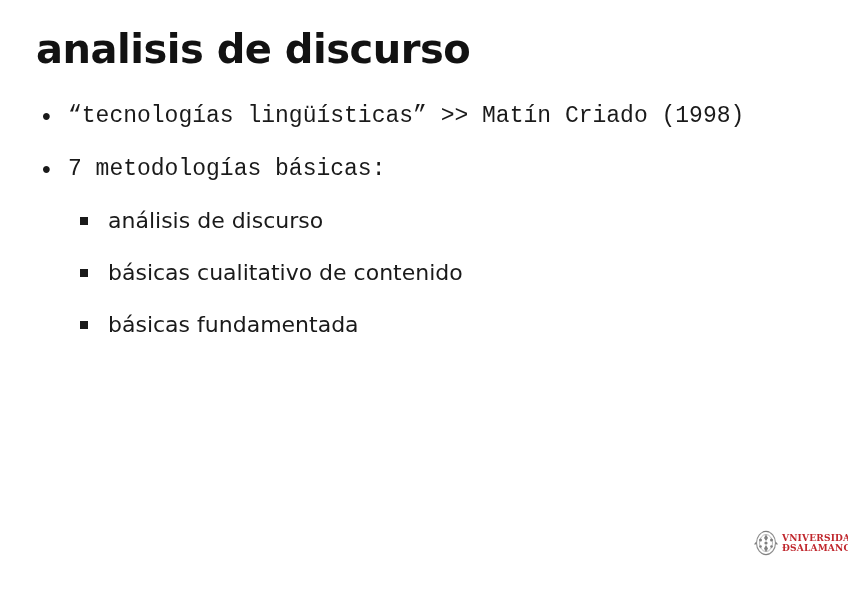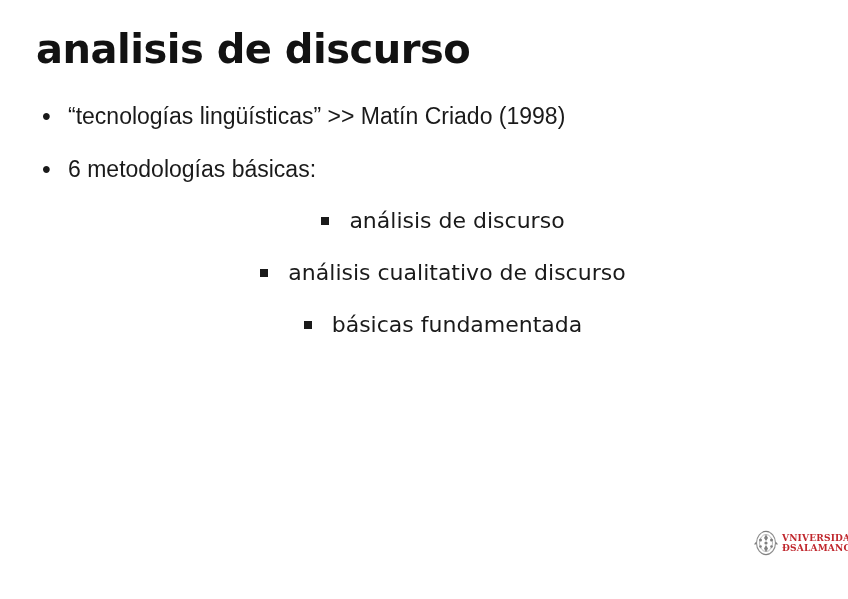--- a/index.html
+++ b/index.html
@@ -53,31 +53,30 @@
     width: 32px;
     flex: 0 0 32px;
     font-size: 25px;
     line-height: 32px;
     color: #1a1a1a;
     text-align: left;
     padding-left: 6px;
     box-sizing: border-box;
   }
   .lvl1 .bullet-text {
-    font-family: Liberation Sans, sans-serif;
+    font-family: Liberation Mono, monospace;
     font-size: 23px;
     line-height: 32px;
     color: #1a1a1a;
     white-space: nowrap;
   }
   
   .lvl2 {
     margin-left: 44px;
     margin-bottom: 22px;
-    justify-content: center;
   }
   .lvl2 .marker {
     width: 28px;
     flex: 0 0 28px;
     display: flex;
     align-items: center;
     height: 30px;
     box-sizing: border-box;
   }
   .lvl2 .marker .sq {
@@ -134,35 +133,35 @@
 
   <ul class="body-list">
 
     <li class="bullet-row lvl1">
       <span class="marker">•</span>
       <span class="bullet-text">“tecnologías lingüísticas” &gt;&gt; Matín Criado (1998)</span>
     </li>
 
     <li class="bullet-row lvl1">
       <span class="marker">•</span>
-      <span class="bullet-text">6 metodologías básicas:</span>
+      <span class="bullet-text">7 metodologías básicas:</span>
     </li>
 
     <li class="bullet-row lvl2">
       <span class="marker">
           <span class="sq"></span>
         </span>
       <span class="bullet-text">análisis de discurso</span>
     </li>
 
     <li class="bullet-row lvl2">
       <span class="marker">
           <span class="sq"></span>
         </span>
-      <span class="bullet-text">análisis cualitativo de discurso</span>
+      <span class="bullet-text">básicas cualitativo de contenido</span>
     </li>
 
     <li class="bullet-row lvl2">
       <span class="marker">
           <span class="sq"></span>
         </span>
       <span class="bullet-text">básicas fundamentada</span>
     </li>
 
   </ul>

